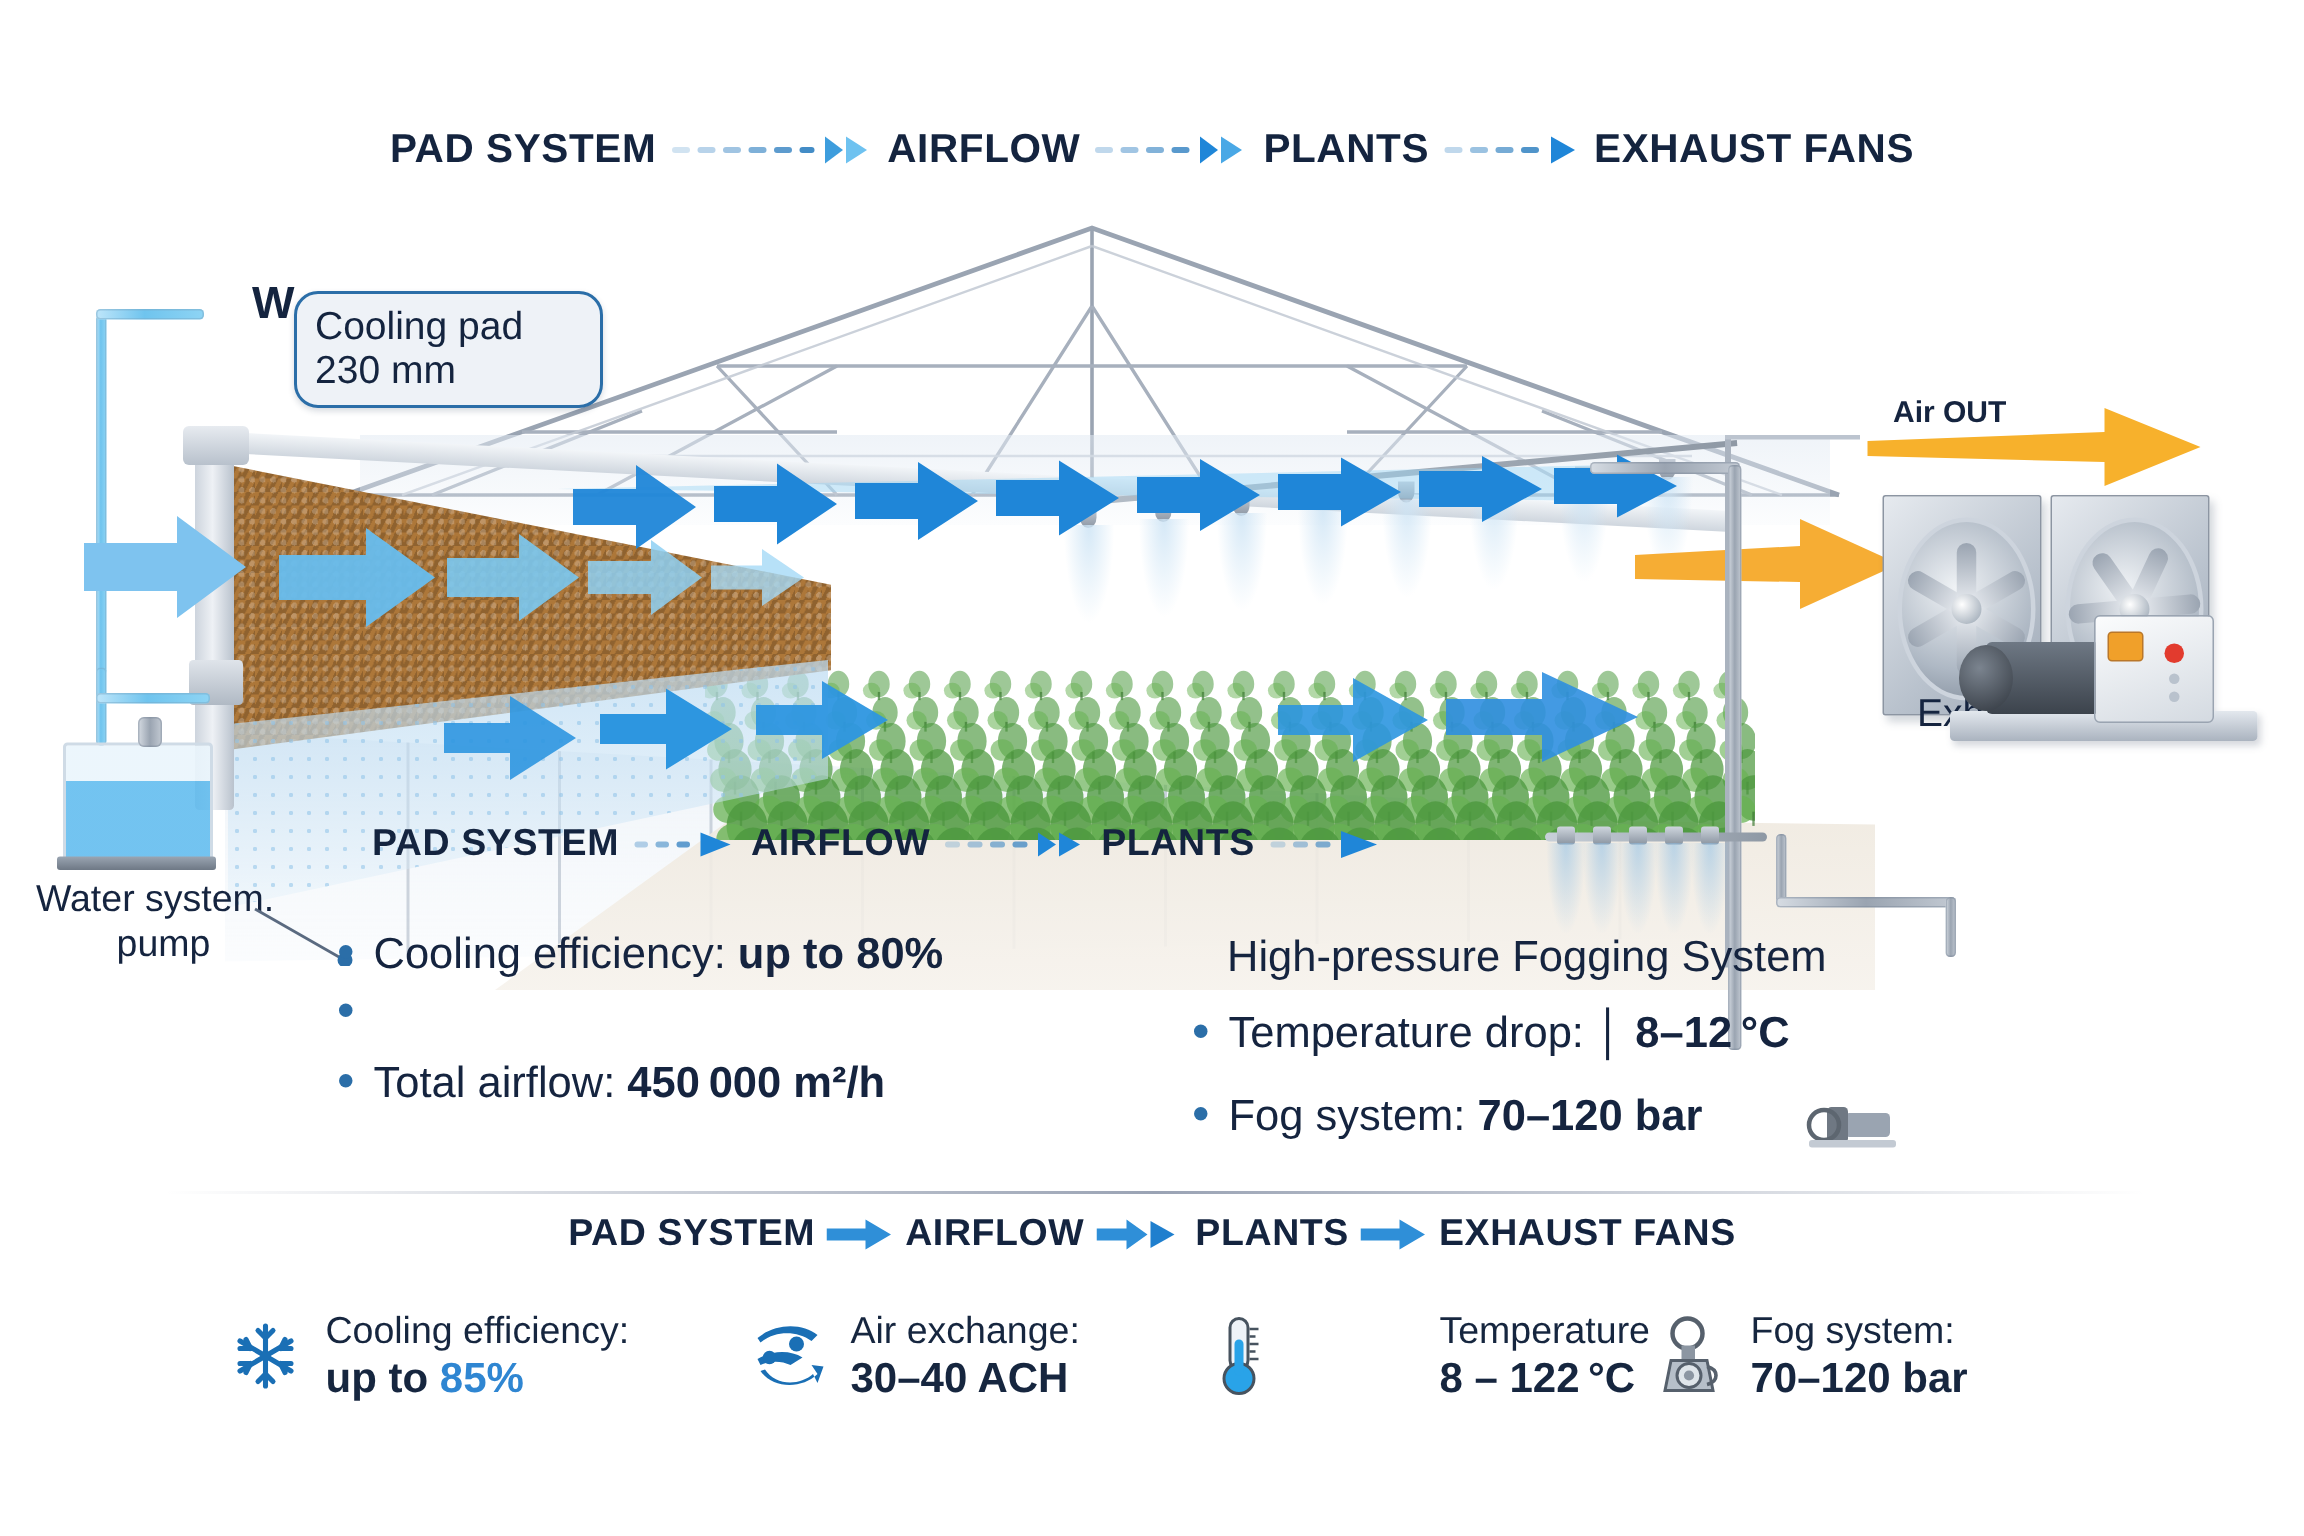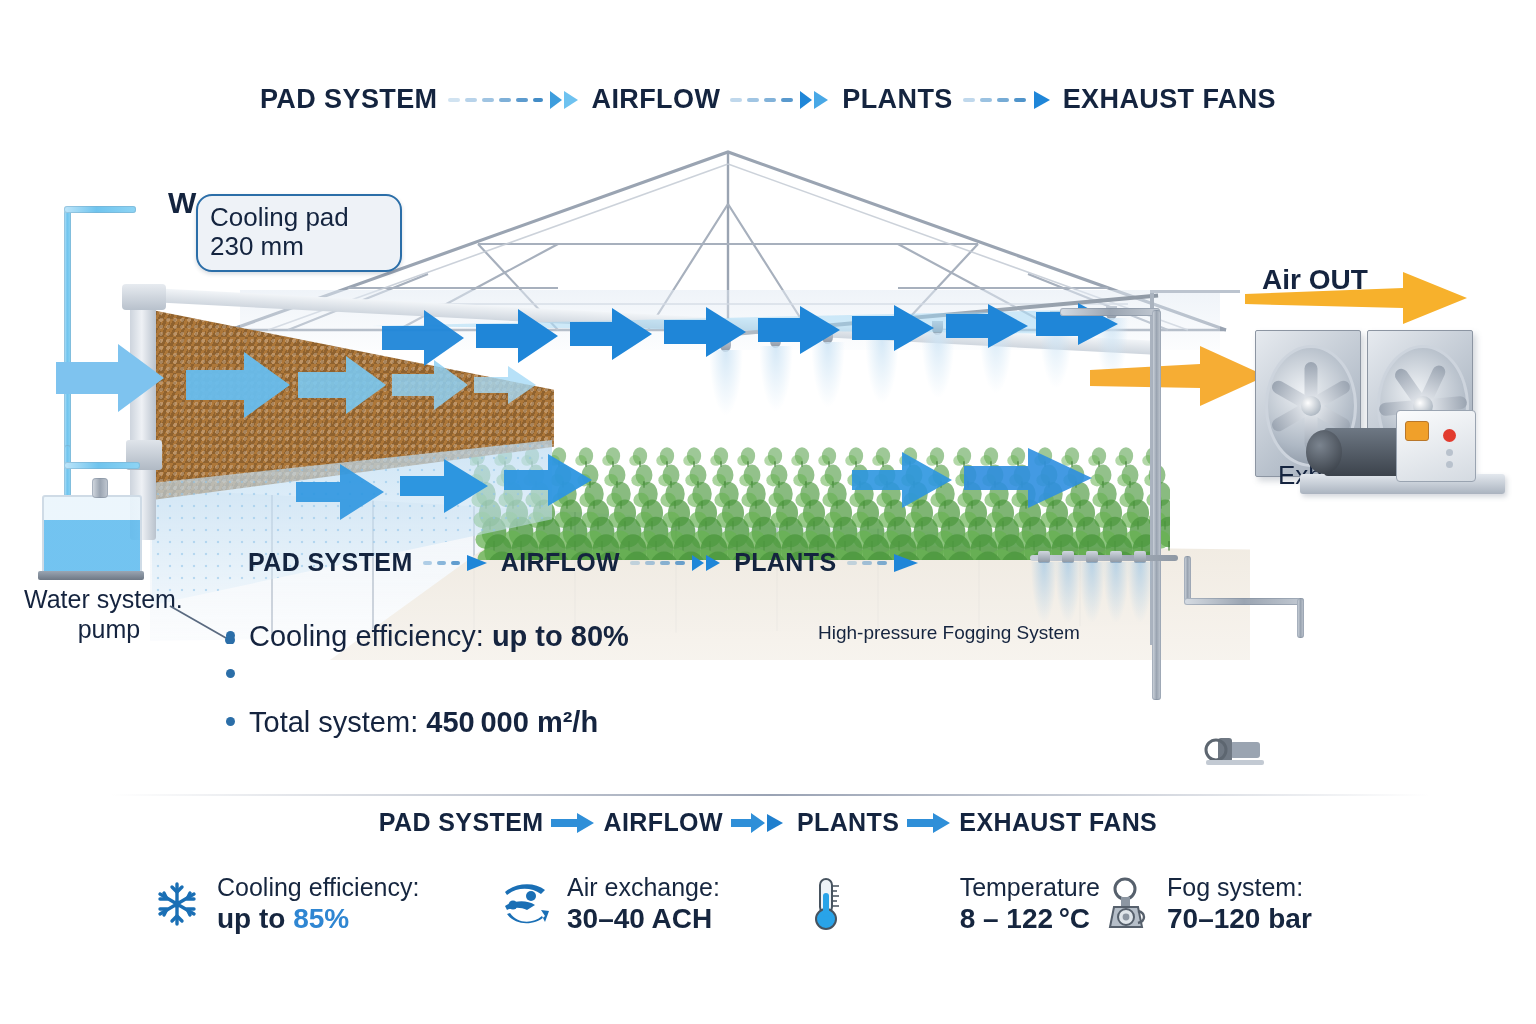--- a/index.html
+++ b/index.html
@@ -37,37 +37,37 @@
   #cooling-pad-callout{
     left:196px;top:194px;width:178px;
     background:#eef2f7;border:2.5px solid #2b6ea8;border-radius:16px;
     padding:7px 12px 9px;box-shadow:0 2px 4px rgba(30,50,80,.18);
     line-height:1.12;
   }
   #cooling-pad-callout div{font-size:26px;color:#14243f;}
   #w-label{left:168px;top:186px;font-size:30px;font-weight:700;color:#14243f;}
 
   
-  #air-out-label{left:1262px;top:264px;font-size:28px;font-weight:700;color:#15243f;}
+  #air-out-label{left:1262px;top:264px;font-size:20px;font-weight:700;color:#15243f;}
   #exhaust-fans-label{left:1278px;top:460px;font-size:26px;color:#15243f;}
   #water-pump-label{left:24px;top:585px;font-size:25px;color:#15243f;line-height:1.18;width:170px;}
   #water-pump-label .l2{display:block;text-align:center;}
 
   
   .speclist{list-style:none;margin:0;padding:0;}
   .speclist li{display:flex;align-items:baseline;margin-bottom:22px;}
   .speclist .bullet{
     width:9px;height:9px;border-radius:50%;background:#2b6ea8;
     margin-right:14px;flex:none;transform:translateY(-6px);
   }
   .speclist .txt{font-size:29px;color:#15243f;}
   .speclist .txt b{font-weight:700;}
   #left-specs{left:226px;top:620px;width:520px;}
   #right-specs{left:796px;top:673px;width:480px;}
-  #fog-title{left:818px;top:622px;font-size:19px;color:#15243f;}
+  #fog-title{left:818px;top:622px;font-size:29px;color:#15243f;}
 
   
   #divider{left:110px;top:794px;width:1320px;height:2px;
     background:linear-gradient(90deg,rgba(160,170,190,0),rgba(120,132,155,.75),rgba(160,170,190,0));}
 
   
   #summary{left:150px;top:872px;width:1260px;display:flex;align-items:flex-start;}
   .sumitem{display:flex;align-items:center;gap:13px;}
   .sumitem .ico{flex:none;width:54px;height:60px;display:flex;align-items:center;justify-content:center;}
   .sumitem .lines{line-height:1.2;}
@@ -1037,25 +1037,35 @@
   <ul class="speclist abs" id="left-specs">
     <li>
       <span class="bullet"></span>
       <span class="txt"><span>Cooling efficiency: </span><b>up to 80%</b></span>
     </li>
     <li>
       <span class="bullet"></span>
     </li>
     <li>
       <span class="bullet"></span>
-      <span class="txt"><span>Total system: </span><b>450 000 m²/h</b></span>
+      <span class="txt"><span>Total airflow: </span><b>450 000 m²/h</b></span>
     </li>
   </ul>
 
   <div class="abs" id="fog-title">High-pressure Fogging System</div>
+  <ul class="speclist abs" id="right-specs">
+    <li>
+      <span class="bullet"></span>
+      <span class="txt"><span>Temperature drop:  │ </span><b>8–12 °C</b></span>
+    </li>
+    <li>
+      <span class="bullet"></span>
+      <span class="txt"><span>Fog system: </span><b>70–120 bar</b></span>
+    </li>
+  </ul>
 
   <svg class="abs" style="left:1204px;top:730px;width:66px;height:40px">
     <rect x="26" y="12" width="30" height="16" rx="3" fill="#9aa4b1"></rect>
     <rect x="14" y="8" width="14" height="24" rx="3" fill="#6f7883"></rect>
     <circle cx="12" cy="20" r="10" fill="none" stroke="#5d6670" stroke-width="3"></circle>
     <rect x="2" y="30" width="58" height="5" rx="2" fill="#c3cad3"></rect>
   </svg>
 
   <div class="abs" id="divider"></div>
 

